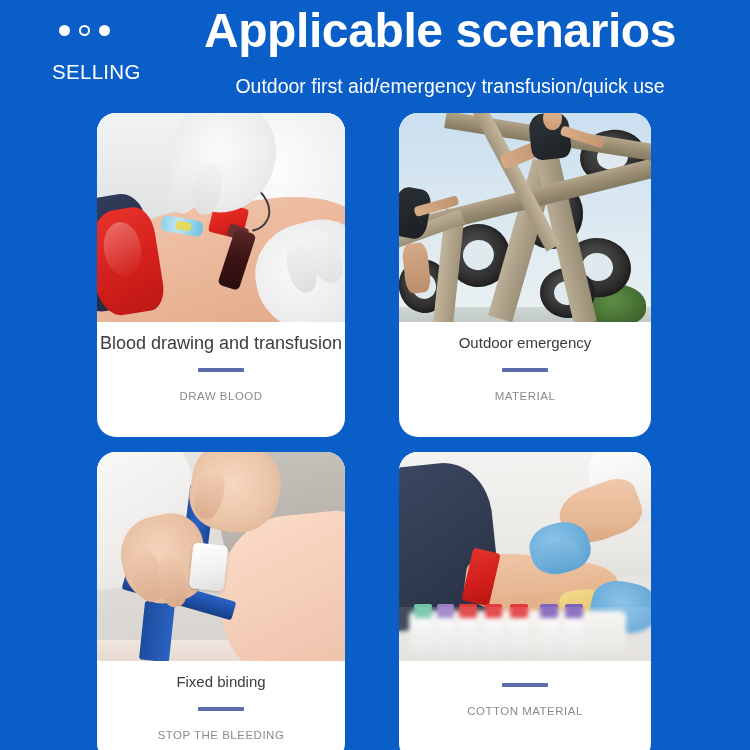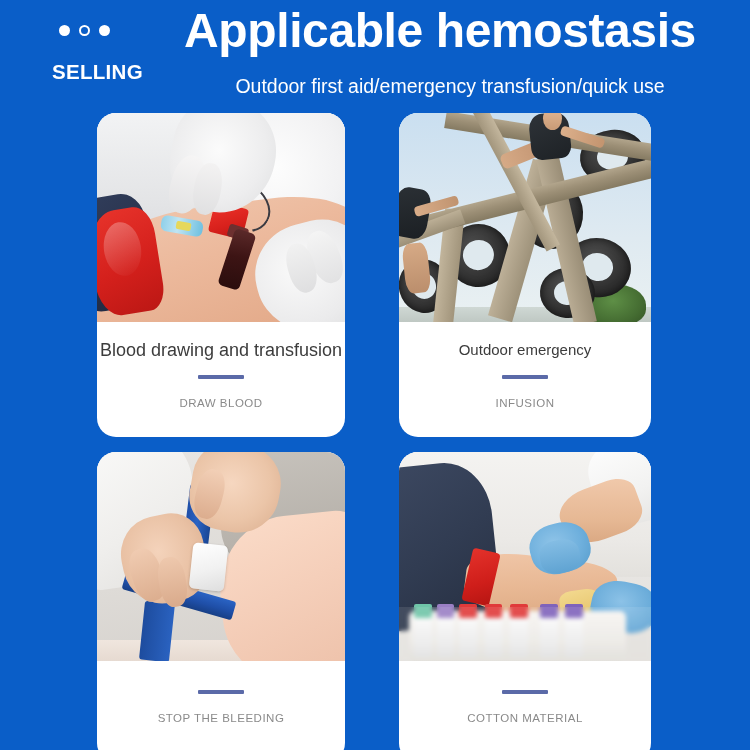--- a/index.html
+++ b/index.html
@@ -14,21 +14,21 @@
   .dots{
     position:absolute;left:59px;top:25px;
     display:flex;gap:9px;align-items:center;
   }
   .dot{width:11px;height:11px;border-radius:50%;background:#ffffff;}
   .dot.ring{background:transparent;border:2.6px solid #ffffff;box-sizing:border-box;}
 
   .selling{
     position:absolute;left:52px;top:60px;width:120px;
     color:#ffffff;font-size:20.5px;line-height:24px;
-    font-weight:700;letter-spacing:.3px;
+    font-weight:400;letter-spacing:.3px;
   }
 
   .title{
     position:absolute;left:170px;top:2px;width:540px;
     text-align:center;color:#ffffff;
     font-size:48px;line-height:58px;font-weight:700;
     letter-spacing:-0.4px;
   }
   .subtitle{
     position:absolute;left:150px;top:73px;width:600px;
@@ -43,21 +43,21 @@
   }
   #card-1{left:97px;top:113px;width:248px;height:324px;}
   #card-2{left:399px;top:113px;width:252px;height:324px;}
   #card-3{left:97px;top:452px;width:248px;height:310px;}
   #card-4{left:399px;top:452px;width:252px;height:310px;}
 
   .photo{position:relative;width:100%;height:209px;overflow:hidden;background:#d9d9d9;}
   .caption{
     position:relative;height:calc(100% - 209px);
     display:flex;flex-direction:column;align-items:center;
-    padding-top:16px;box-sizing:border-box;
+    padding-top:9px;box-sizing:border-box;
   }
   .cap-title{
     color:#3c3c3c;font-size:15px;line-height:24px;
     font-weight:400;text-align:center;white-space:nowrap;
   }
   .cap-rule{width:46px;height:4px;background:#5b6aa8;margin-top:13px;border-radius:1px;}
   .cap-sub{
     color:#8a8a8a;font-size:11.5px;line-height:15px;
     letter-spacing:.5px;margin-top:17px;text-align:left;white-space:nowrap;
   }
@@ -250,21 +250,21 @@
 <div class="dots">
   <span class="dot"></span>
   <span class="dot ring"></span>
   <span class="dot"></span>
 </div>
 
 <div class="selling">
   <div>SELLING</div>
 </div>
 
-<div class="title">Applicable hemostasis</div>
+<div class="title">Applicable scenarios</div>
 <div class="subtitle">Outdoor first aid/emergency transfusion/quick use</div>
 
 <div class="card" id="card-1">
   <div class="photo p1">
     <div class="bg-blur"></div>
     <div class="nurse-body"></div>
     <div class="bed"></div>
     <div class="arm"></div>
     <div class="sleeve"></div>
     <div class="tourniquet"></div>
@@ -311,41 +311,42 @@
     <div class="man-a-torso"></div>
     <div class="man-a-head"></div>
     <div class="man-a-arm"></div>
     <div class="man-b-torso"></div>
     <div class="man-b-arm"></div>
     <div class="man-b-leg"></div>
   </div>
   <div class="caption">
     <div class="cap-title">Outdoor emergency</div>
     <div class="cap-rule"></div>
-    <div class="cap-sub">INFUSION</div>
+    <div class="cap-sub">MATERIAL</div>
   </div>
 </div>
 
 <div class="card" id="card-3">
   <div class="photo p3">
     <div class="bg-dark"></div>
     <div class="coat"></div>
     <div class="bed3"></div>
     <div class="arm3"></div>
     <div class="band-low"></div>
     <div class="band-tail"></div>
     <div class="band-up"></div>
     <div class="hand-l"></div>
     <div class="fing3a"></div>
     <div class="fing3b"></div>
     <div class="hand-r"></div>
     <div class="fing3c"></div>
     <div class="buckle"></div>
   </div>
   <div class="caption">
+    <div class="cap-title">Fixed binding</div>
     <div class="cap-rule"></div>
     <div class="cap-sub">STOP THE BLEEDING</div>
   </div>
 </div>
 
 <div class="card" id="card-4">
   <div class="photo p4">
     <div class="wall"></div>
     <div class="nurse-sleeve"></div>
     <div class="nurse-arm"></div>

